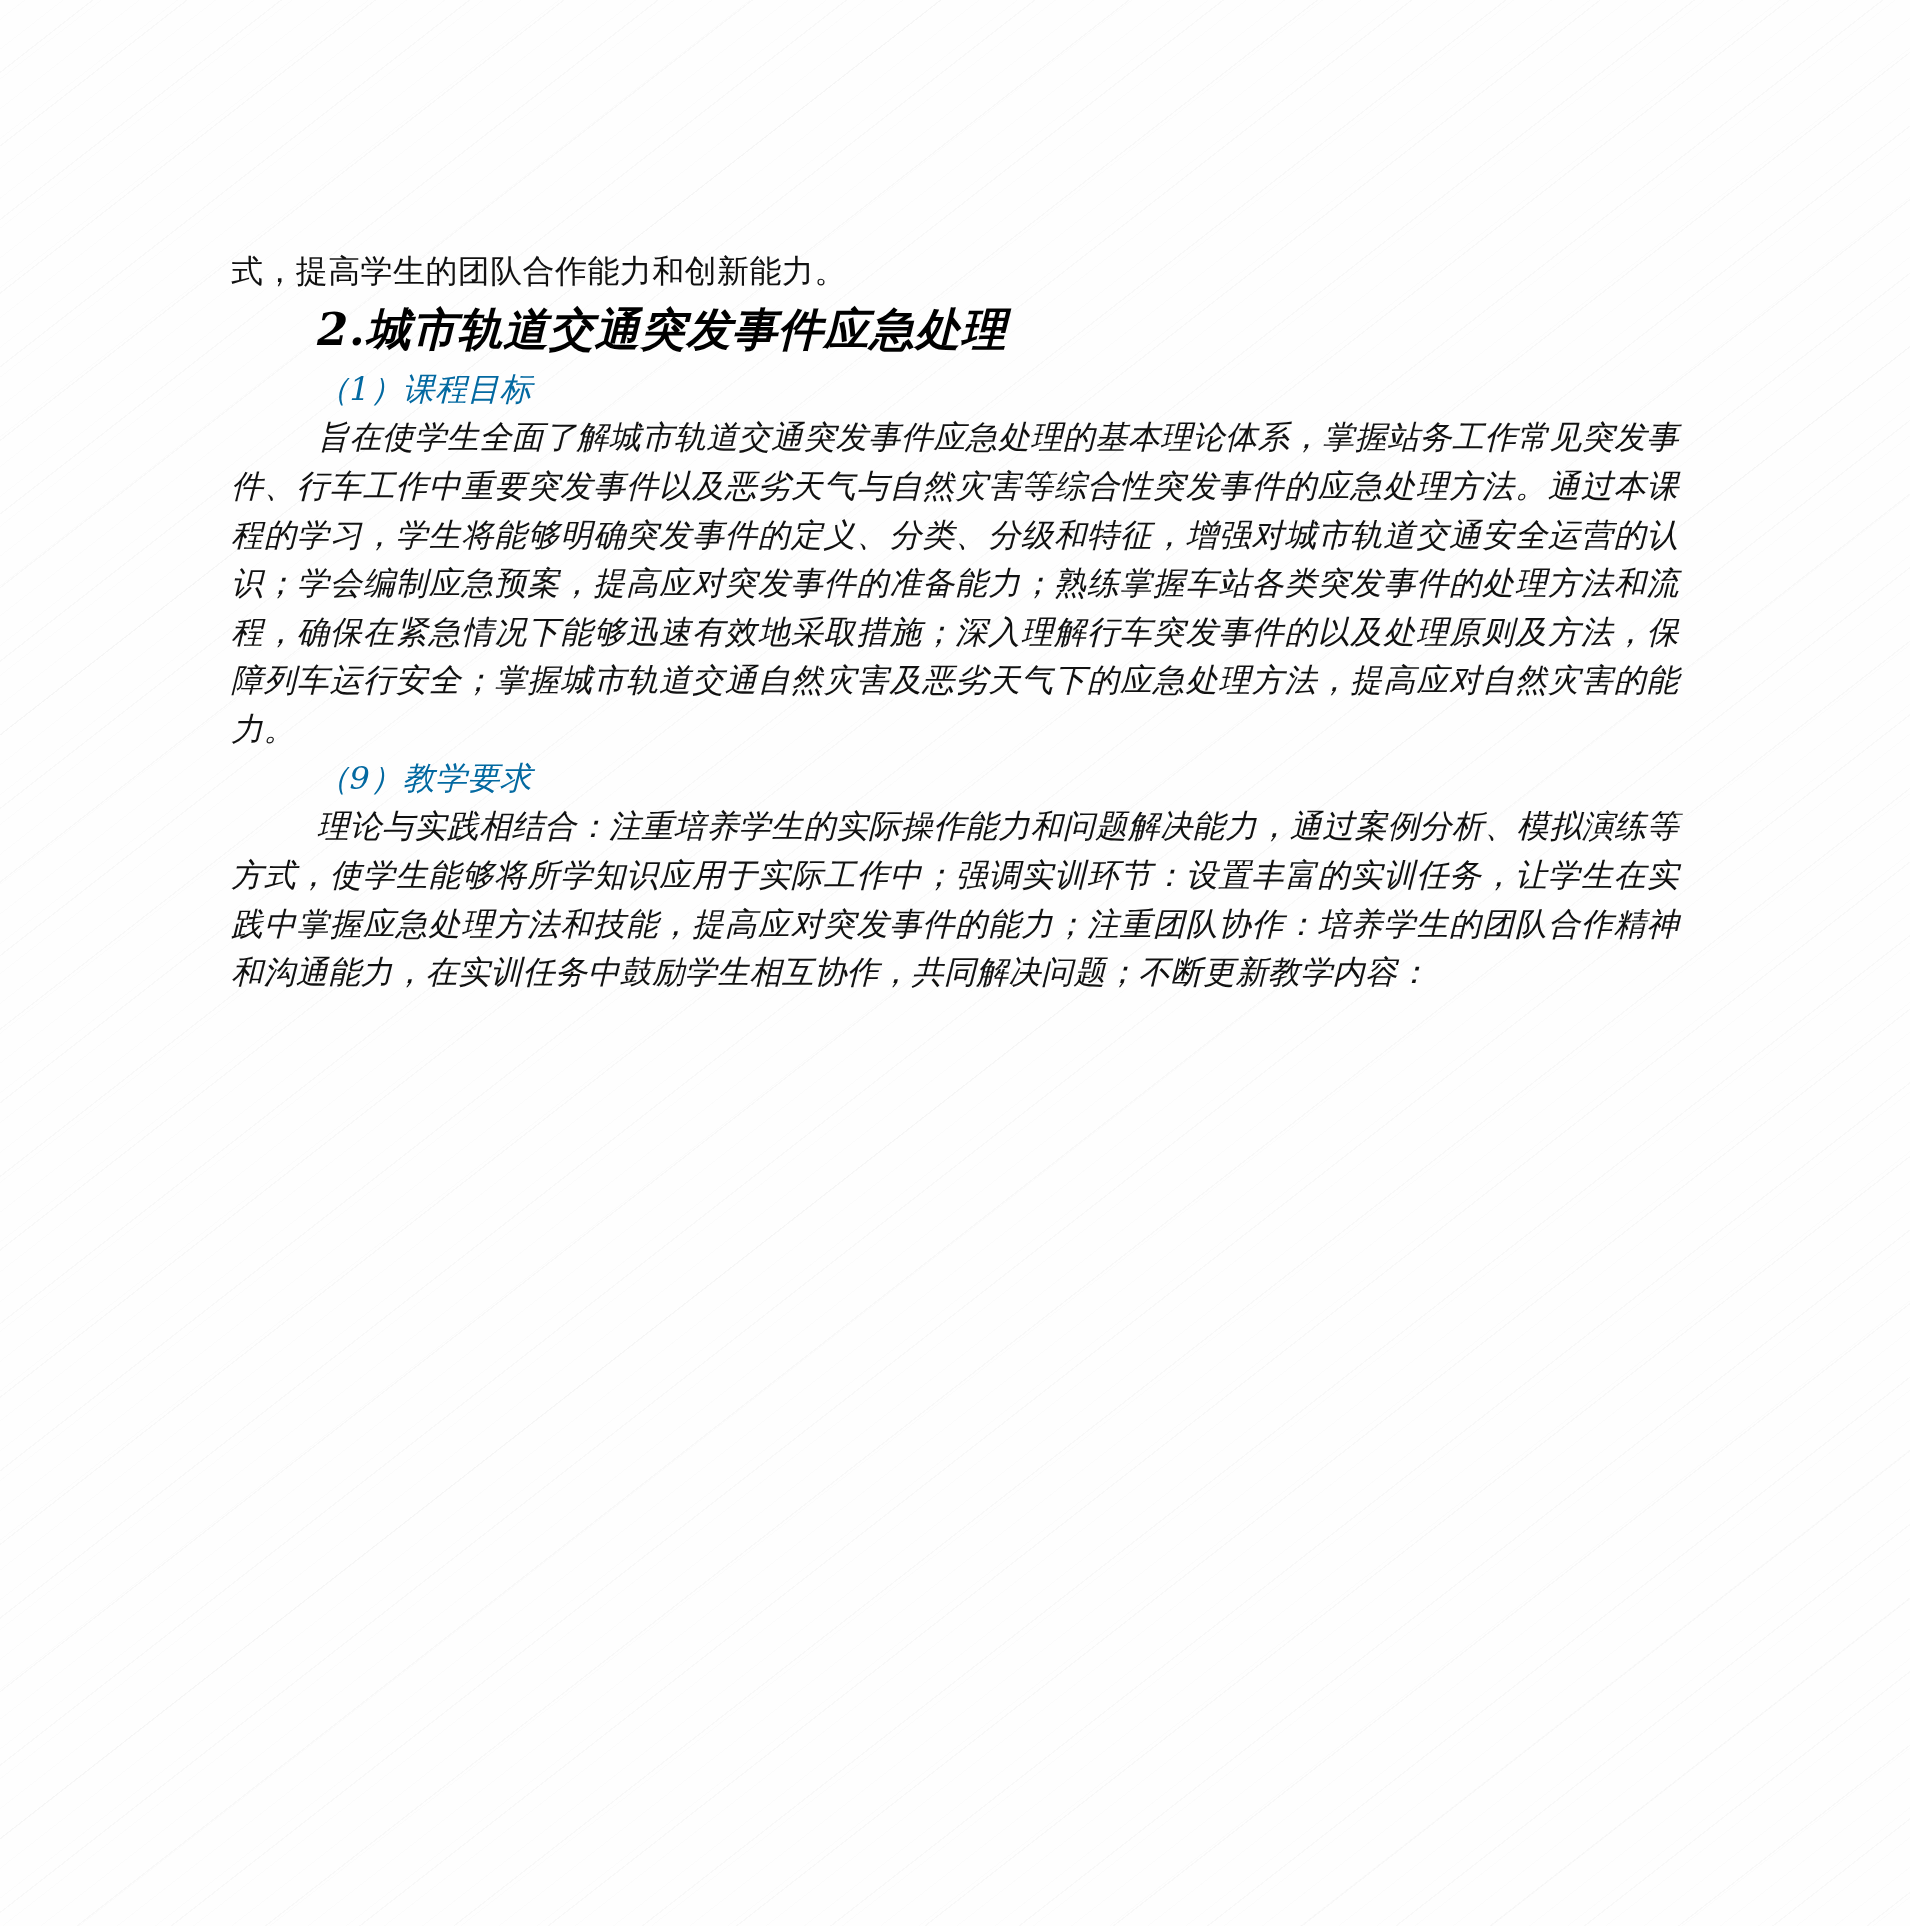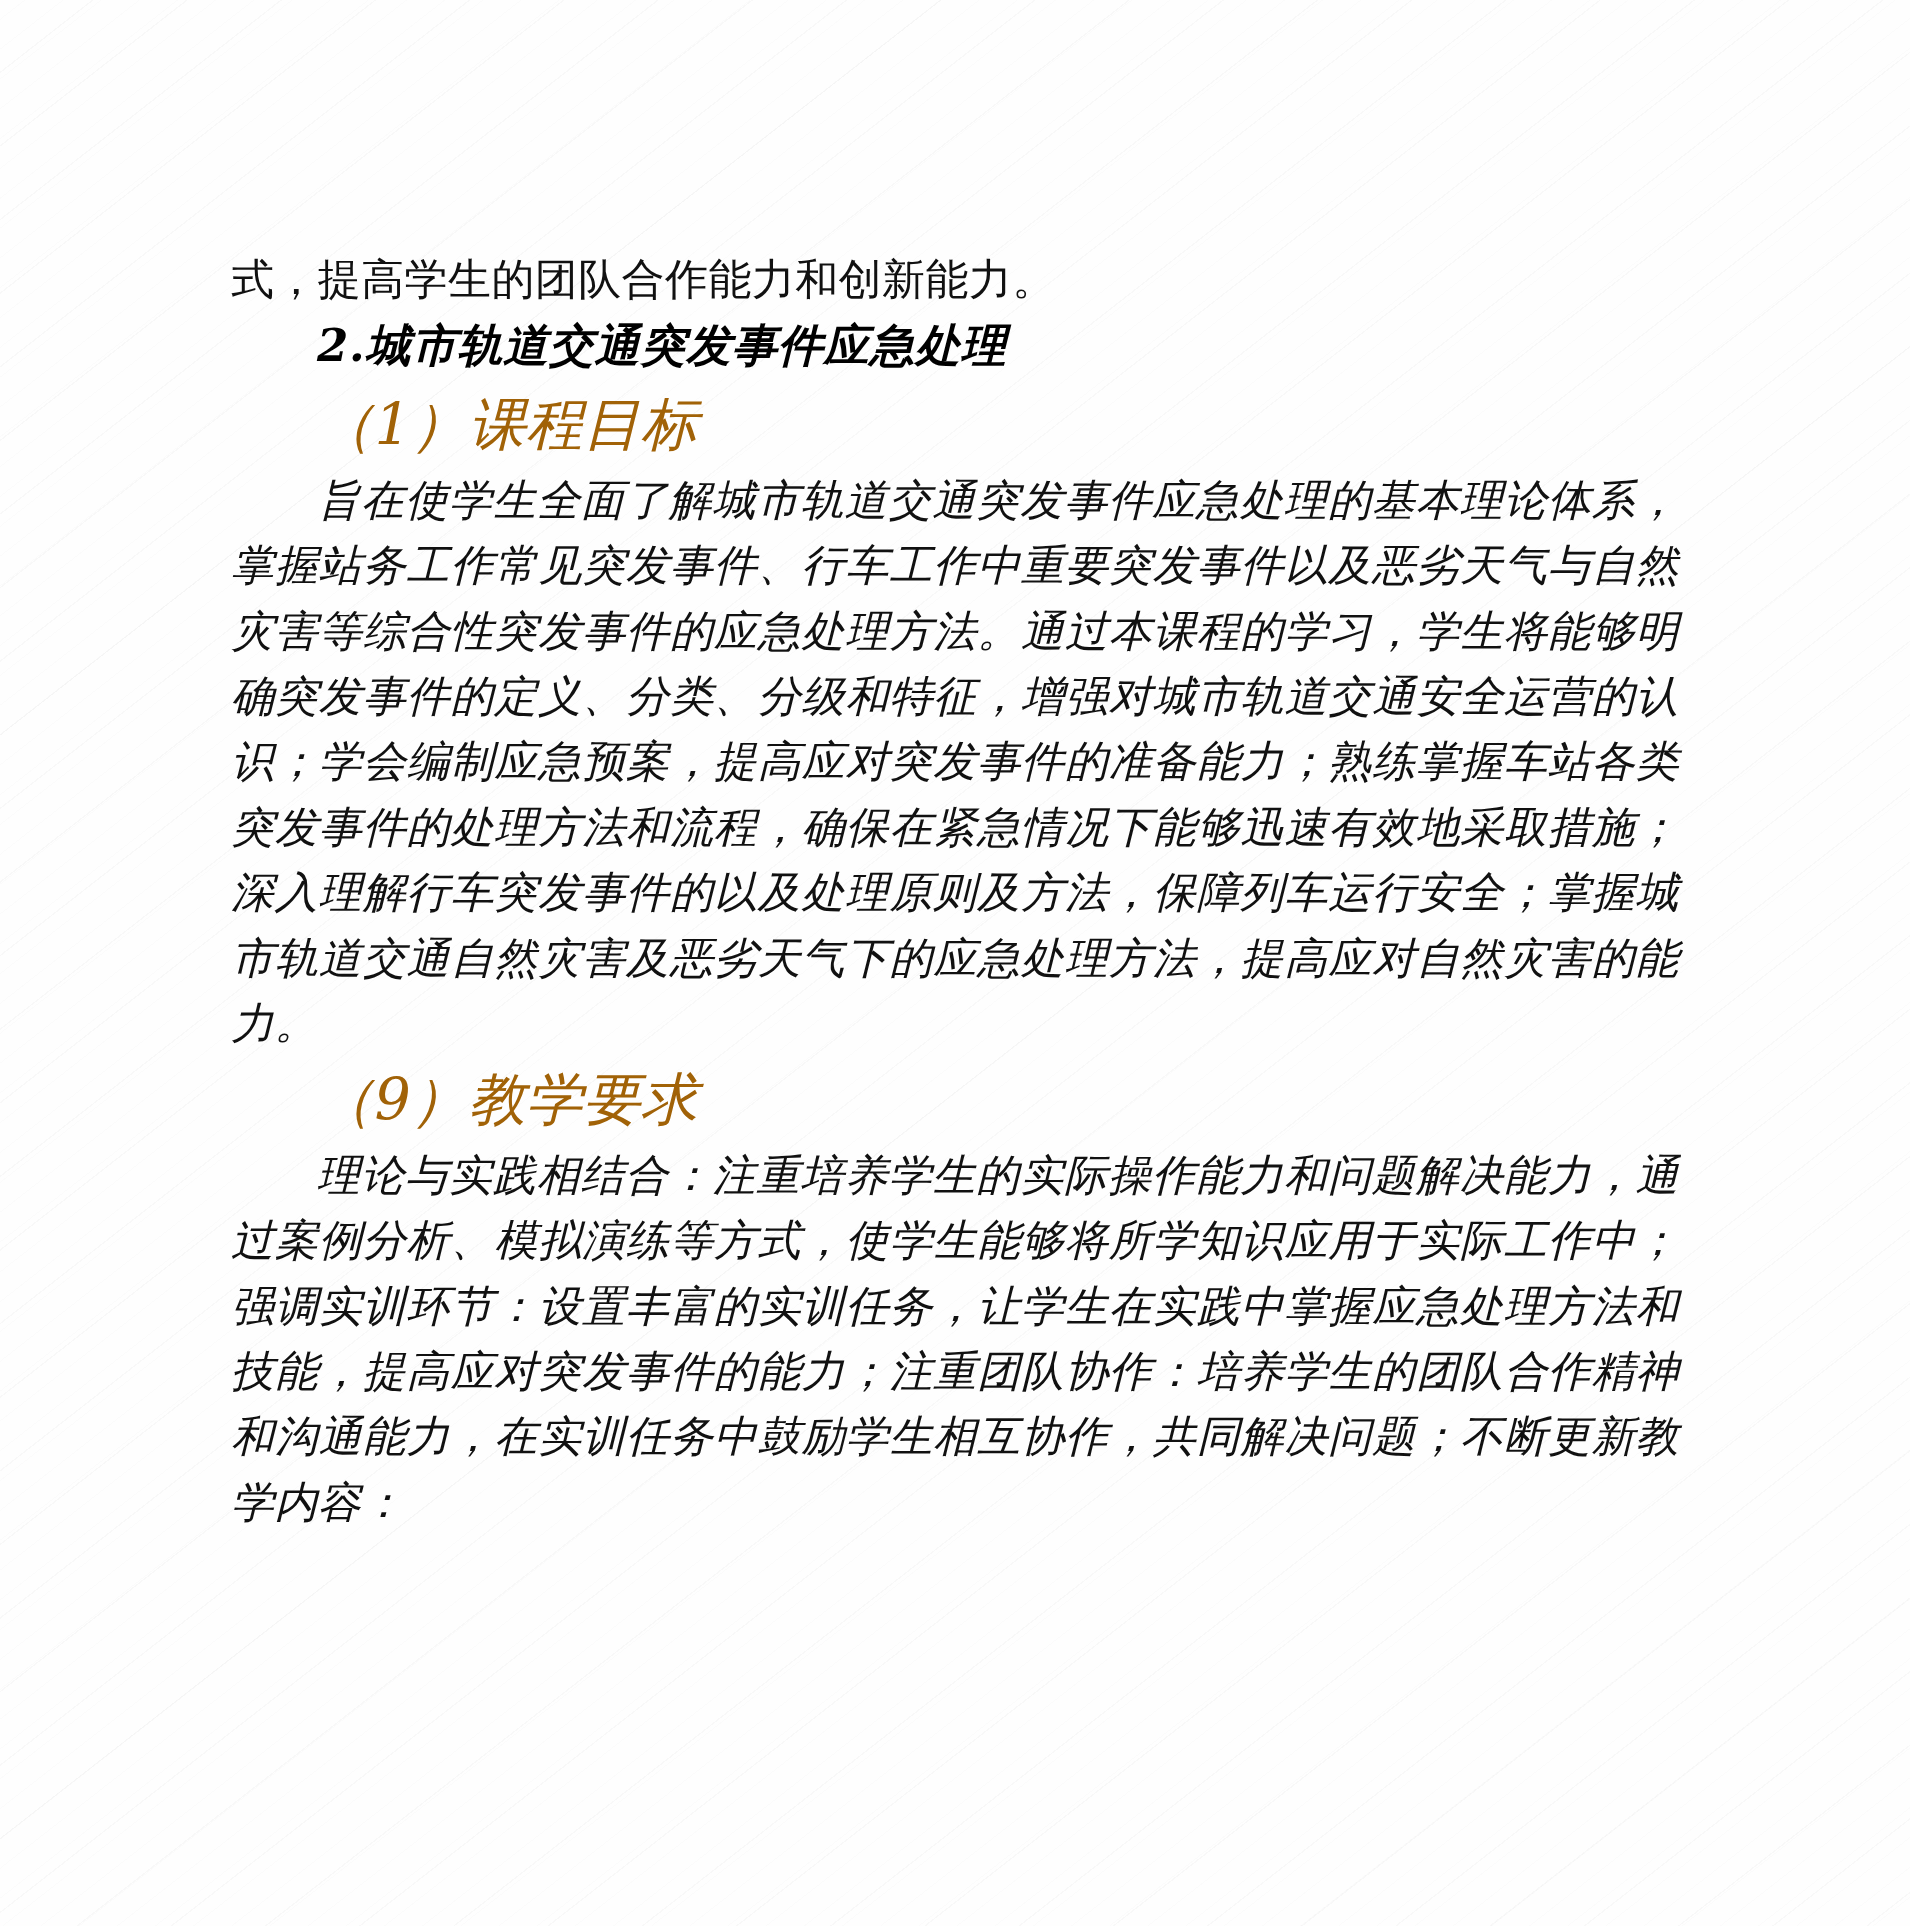--- a/index.html
+++ b/index.html
@@ -27,21 +27,21 @@
       repeating-linear-gradient(-38deg, rgba(0,0,0,0.013) 0px, rgba(0,0,0,0.013) 0.8px, rgba(0,0,0,0) 0.8px, rgba(0,0,0,0) 23.5px);
   }
   .content {
     position: absolute;
     left: 231px;
     top: 247px;
     width: 1448px;
   }
   .para {
     margin: 0;
-    font-size: 43px;
+    font-size: 32px;
     line-height: 1.52;
     letter-spacing: 0.4px;
     color: #111111;
     text-align: justify;
     text-justify: inter-character;
     font-family: "DejaVu Serif", serif;
   }
   .para + .para {
     margin-top: 0px;
     font-style: italic;
@@ -53,24 +53,24 @@
     font-weight: bold;
     font-size: 45px;
     letter-spacing: 0.8px;
     text-indent: 86px;
     margin: 2.3px 0 1.5px 0;
     line-height: 1.5;
     color: #000000;
   }
   .sub-label {
     text-indent: 86px;
-    font-size: 57px;
+    font-size: 32px;
     line-height: 1.52;
     margin: 0;
-    color: #a16207;
+    color: #0369a1;
   }
 </style>
 </head>
 <body>
 
 <div class="page">
   <div class="page-texture"></div>
 
   <div class="content">
 

